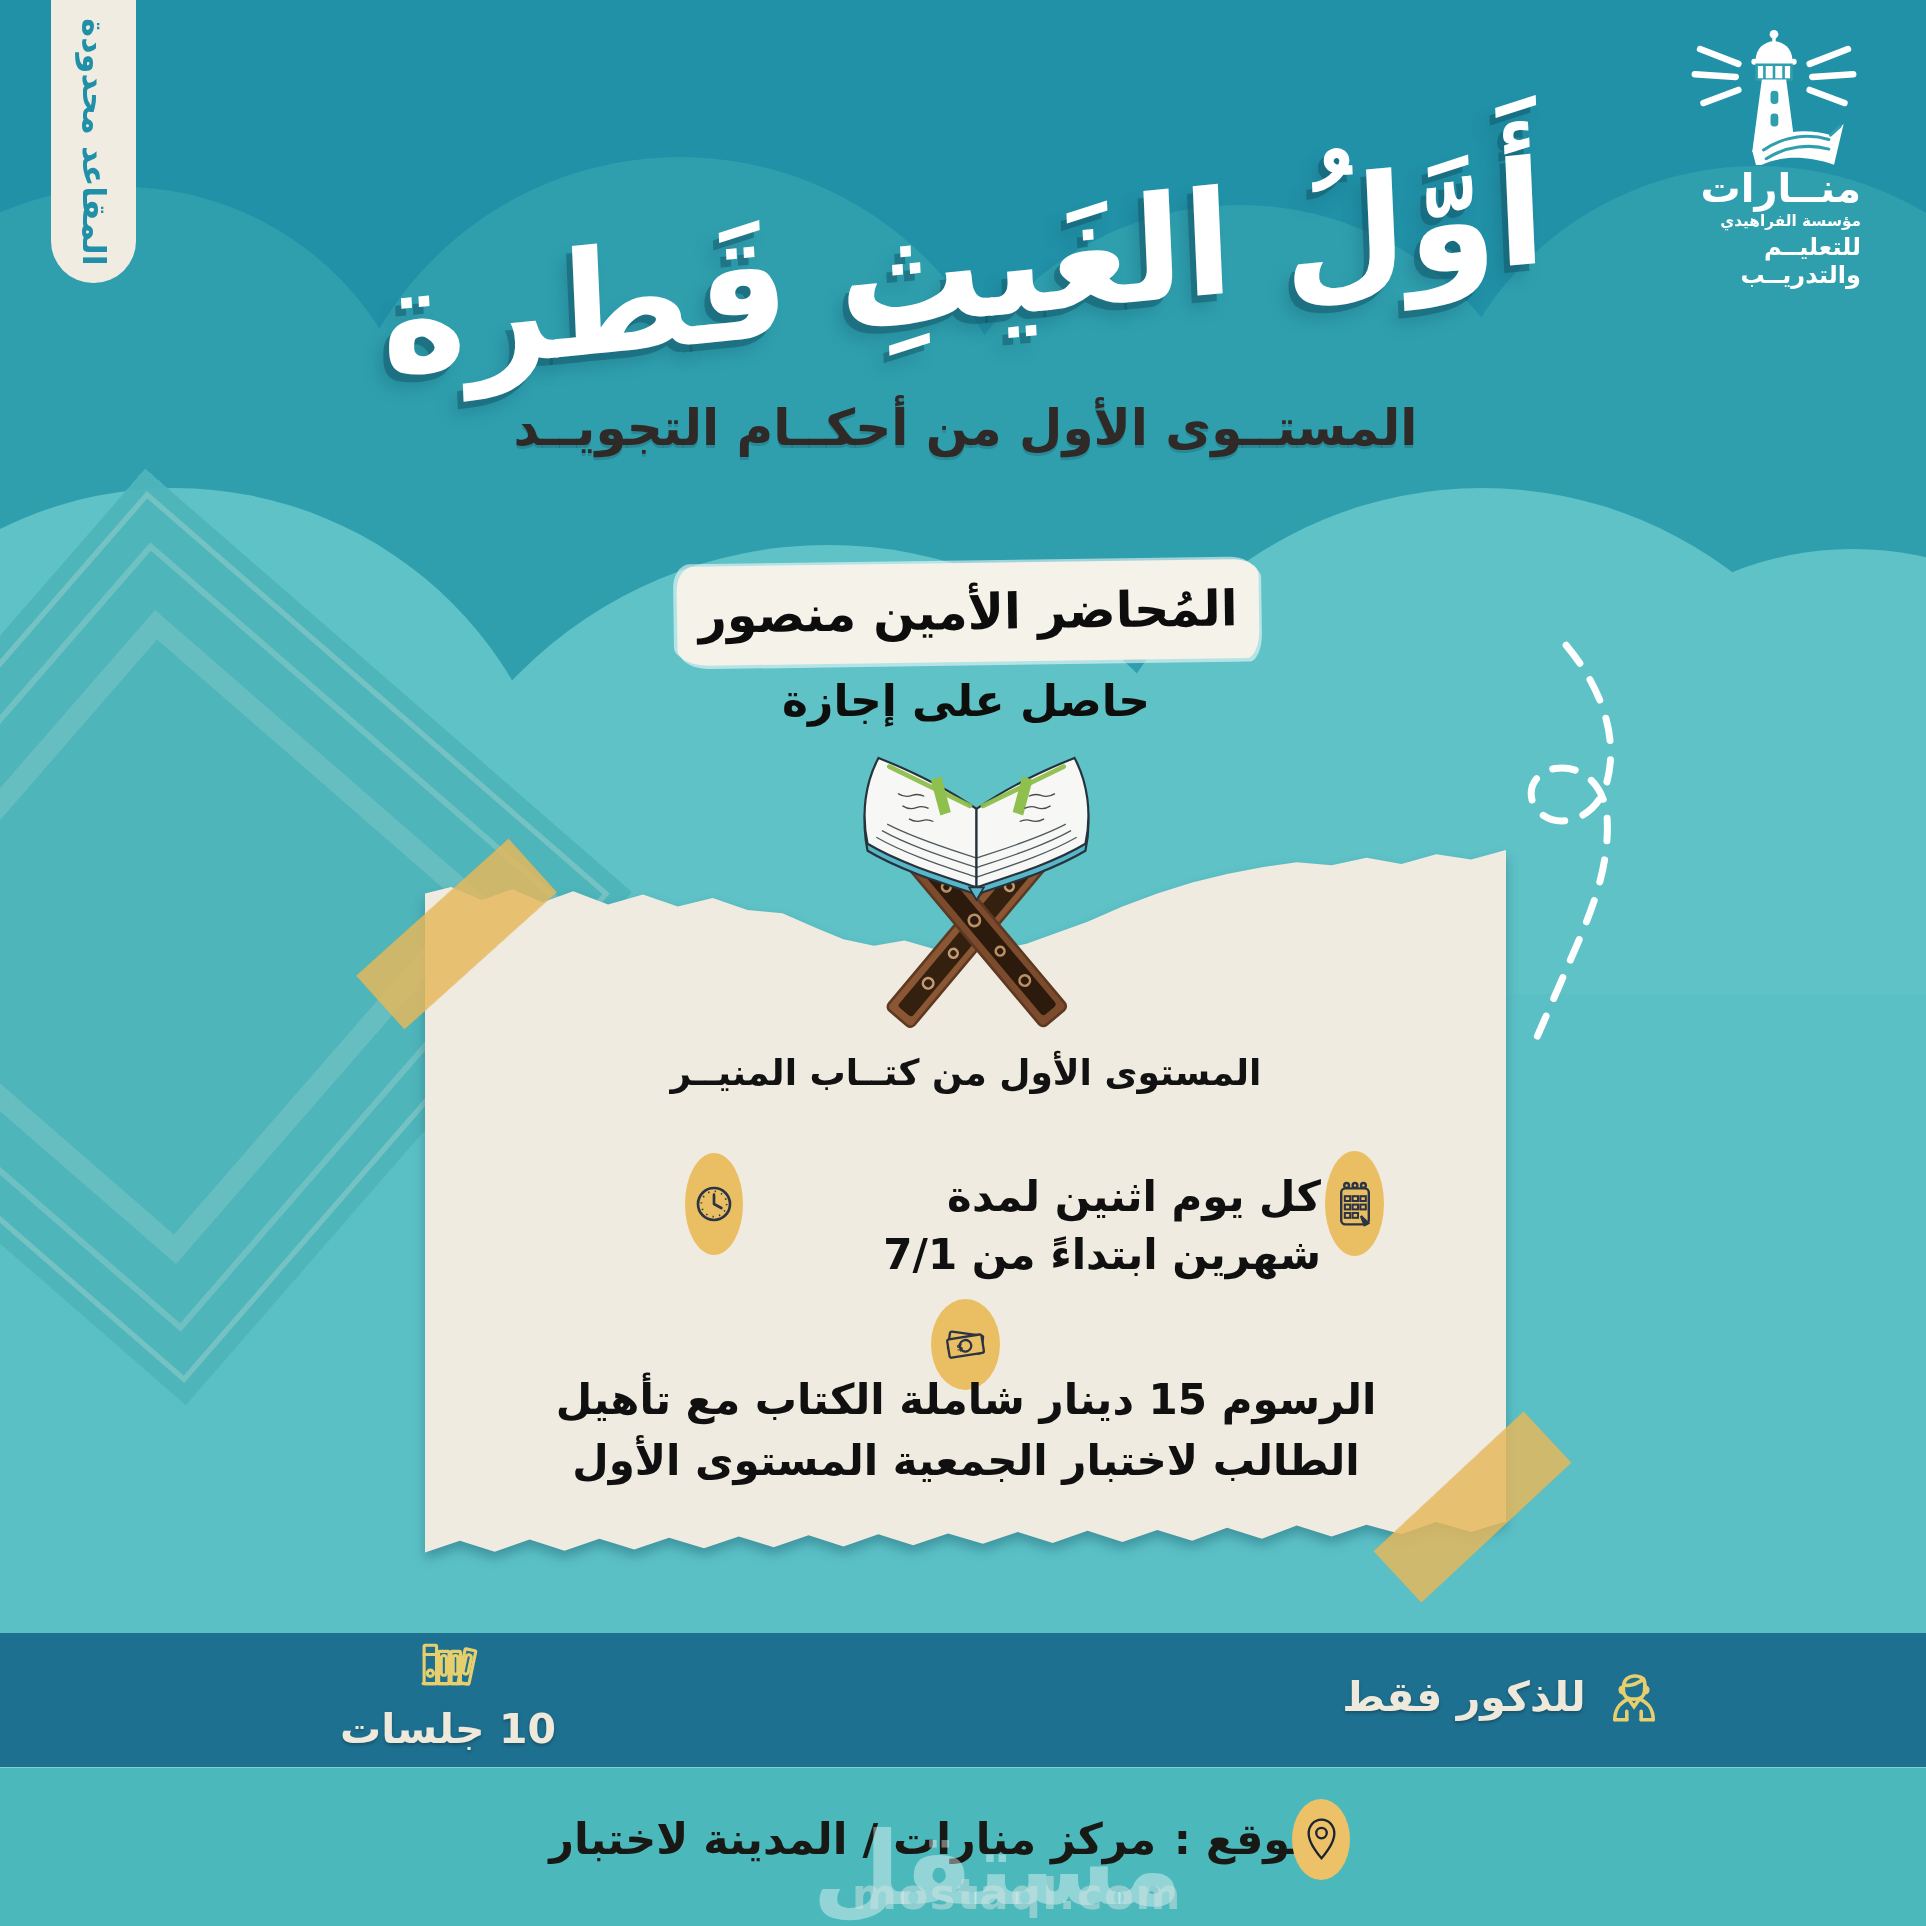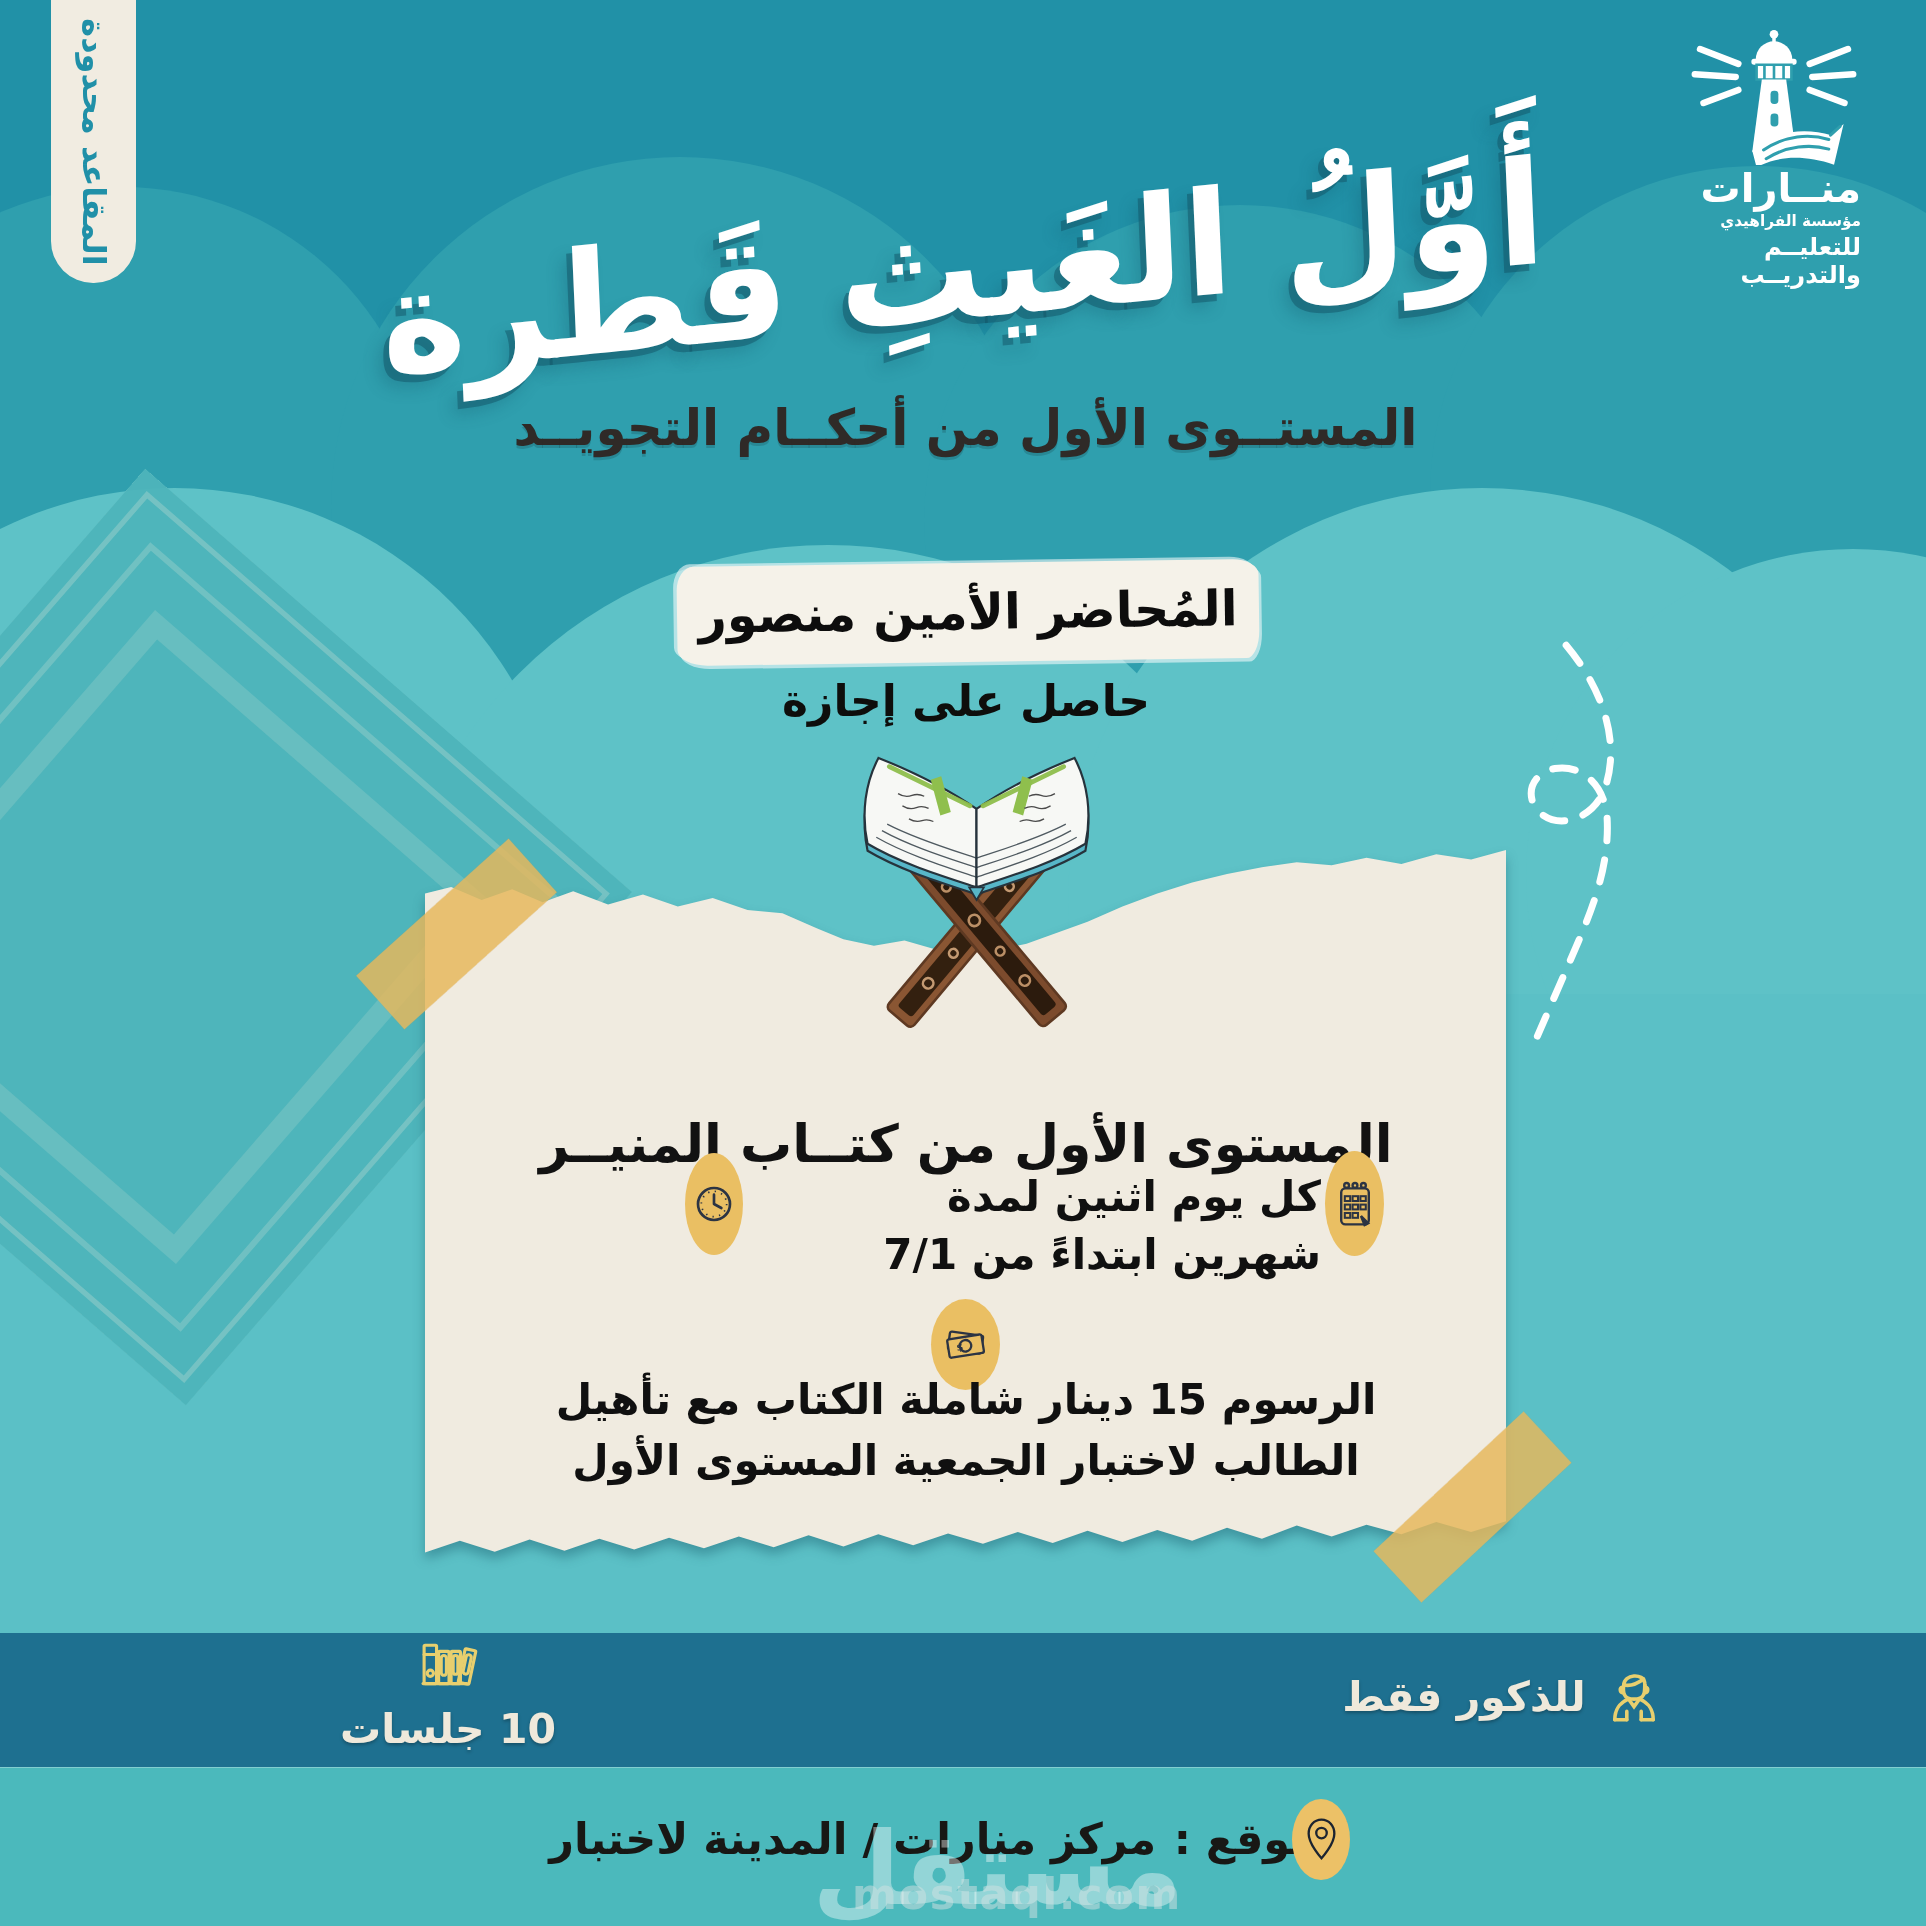--- a/index.html
+++ b/index.html
@@ -65,22 +65,22 @@
   .credential{
     position:absolute;left:698px;top:675px;width:536px;text-align:center;z-index:2;
     color:#0e0e0c;font-size:44px;font-weight:700;white-space:nowrap;
   }
   
   .card-svg{position:absolute;left:425px;top:841px;z-index:4;filter:drop-shadow(0 7px 6.1px rgba(16,77,95,.38));}
   .tape{position:absolute;background:rgba(230,183,92,.84);z-index:7;box-shadow:0 0 0 0.4px rgba(210,160,70,.25);}
   .tape1{left:354px;top:898px;width:205px;height:72px;transform:rotate(-42deg);}
   .tape2{left:1370px;top:1472px;width:205px;height:70px;transform:rotate(-43deg);}
   .card-heading{
-    position:absolute;left:480px;top:1114px;width:972px;text-align:center;z-index:5;
-    color:#121212;font-size:52px;font-weight:800;white-space:nowrap;
+    position:absolute;left:480px;top:1052px;width:972px;text-align:center;z-index:5;
+    color:#121212;font-size:36px;font-weight:800;white-space:nowrap;
   }
   .ellipse{position:absolute;background:#eabf63;border-radius:50%;z-index:5;display:flex;align-items:center;justify-content:center;}
   .cal-ellipse{left:1325px;top:1151px;width:59px;height:105px;}
   .clock-ellipse{left:685px;top:1153px;width:58px;height:102px;}
   .money-ellipse{left:931px;top:1299px;width:69px;height:91px;}
   .pin-ellipse{position:absolute;background:#ecc167;border-radius:50%;display:flex;align-items:center;justify-content:center;z-index:3;}
   .sched{position:absolute;z-index:5;color:#101010;font-size:42px;font-weight:700;text-align:right;line-height:1.38;white-space:nowrap;}
   .sched-day{right:605px;top:1168px;width:392px;}
   .sched-time{right:1246px;top:1168px;width:305px;}
   .fees{

